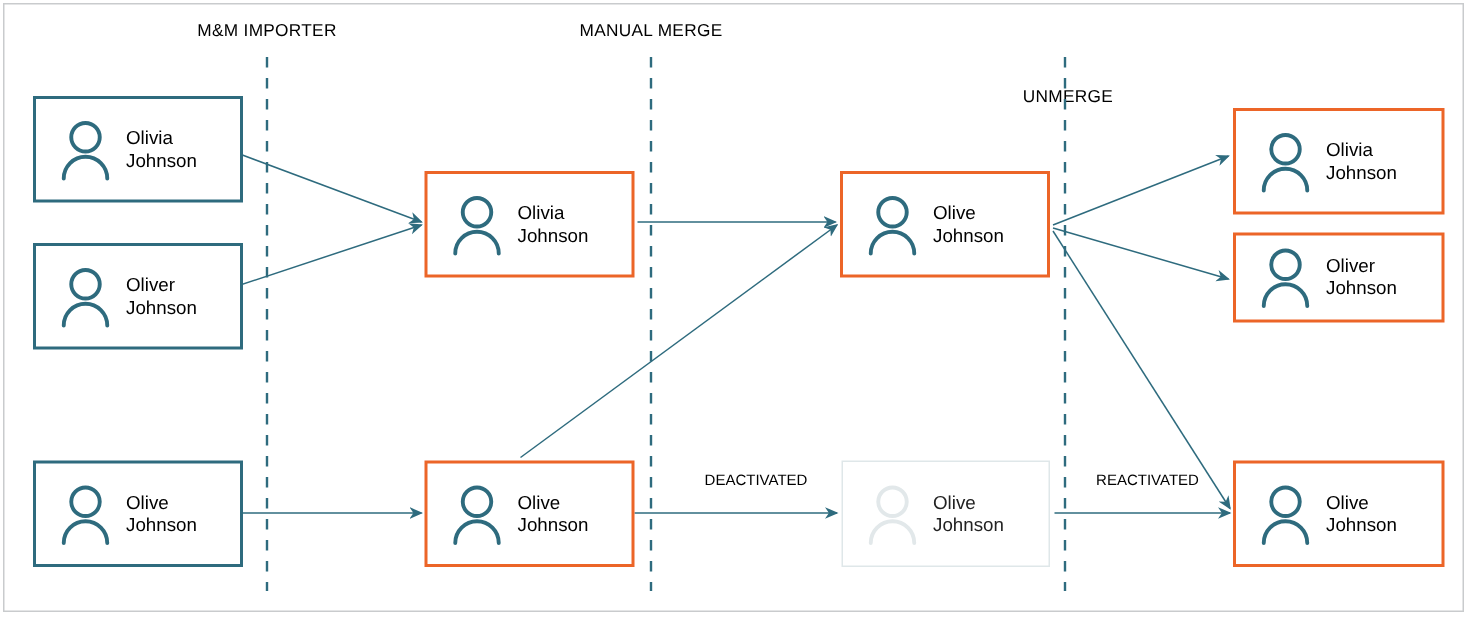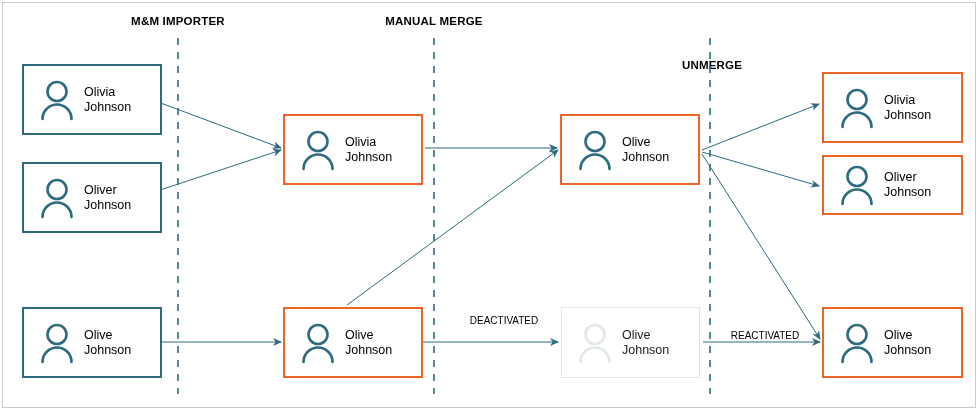--- a/index.html
+++ b/index.html
@@ -28,21 +28,21 @@
   svg.layer {
     position: absolute;
     left: 0;
     top: 0;
     width: 980px;
     height: 412px;
   }
   .phase-label {
     position: absolute;
     font-size: 11.5px;
-    font-weight: bold;
+    font-weight: normal;
     color: #000000;
     letter-spacing: 0.2px;
     white-space: nowrap;
     transform: translateX(-50%);
   }
   .edge-label {
     position: absolute;
     font-size: 10px;
     font-weight: normal;
     color: #000000;
@@ -196,16 +196,16 @@
           <circle cx="21" cy="13.5" r="9.5" fill="none" stroke="#2e6b7e" stroke-width="2.6"></circle>
           <path d="M6.5 41 a14.5 14.5 0 0 1 29 0" fill="none" stroke="#2e6b7e" stroke-width="2.6" stroke-linecap="round"></path>
         </svg>
         <div class="card-name">Olive
 Johnson</div>
       </div>
     </div>
 
   <div id="edge-labels">
       <div class="edge-label" style="left: 504px; top: 315px;">DEACTIVATED</div>
-      <div class="edge-label" style="left: 765px; top: 330px;">REACTIVATED</div>
+      <div class="edge-label" style="left: 765px; top: 315px;">REACTIVATED</div>
     </div>
 
 </div>
 
 </body></html>

